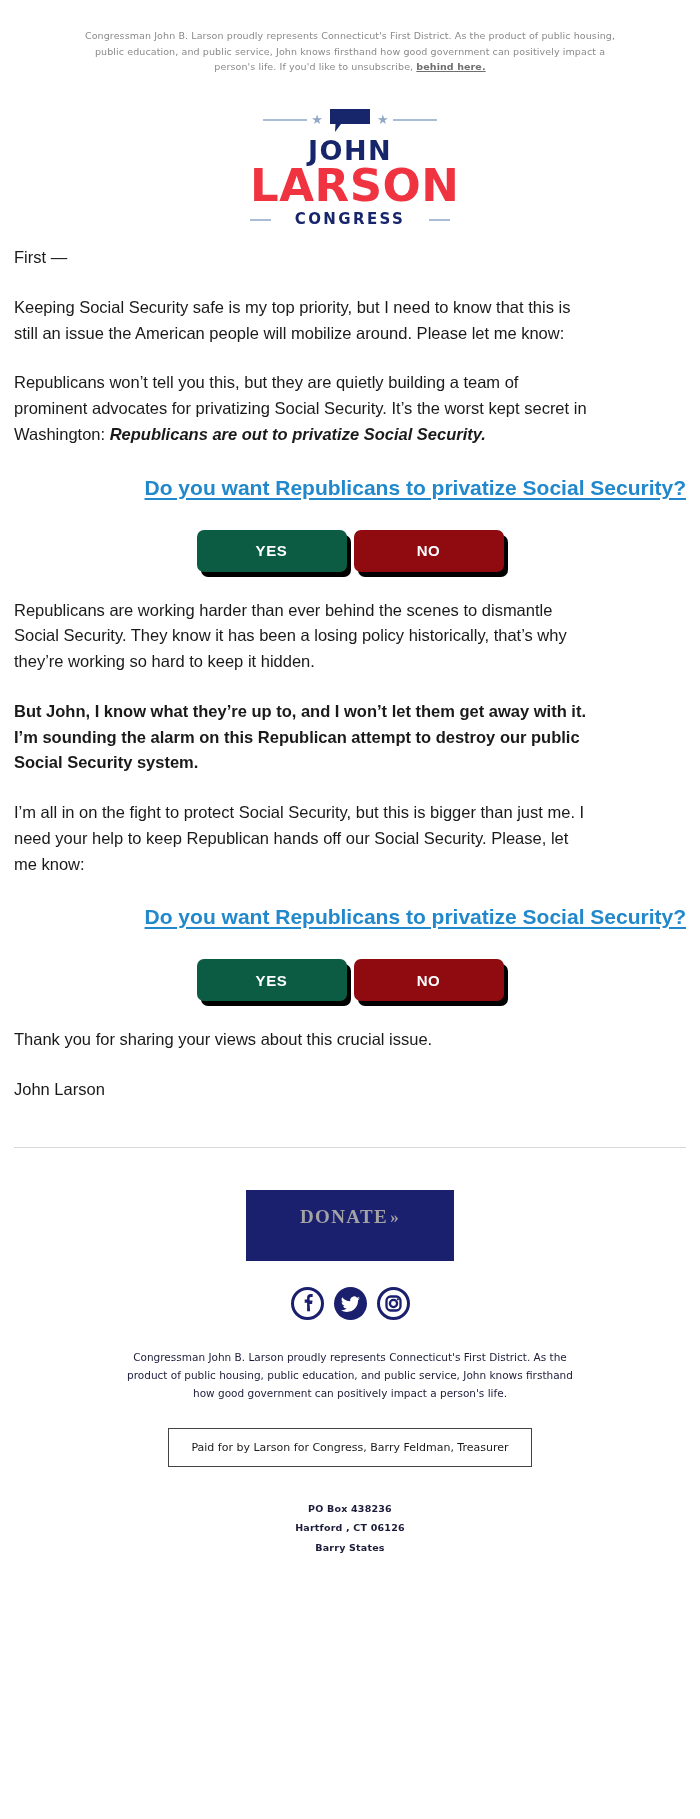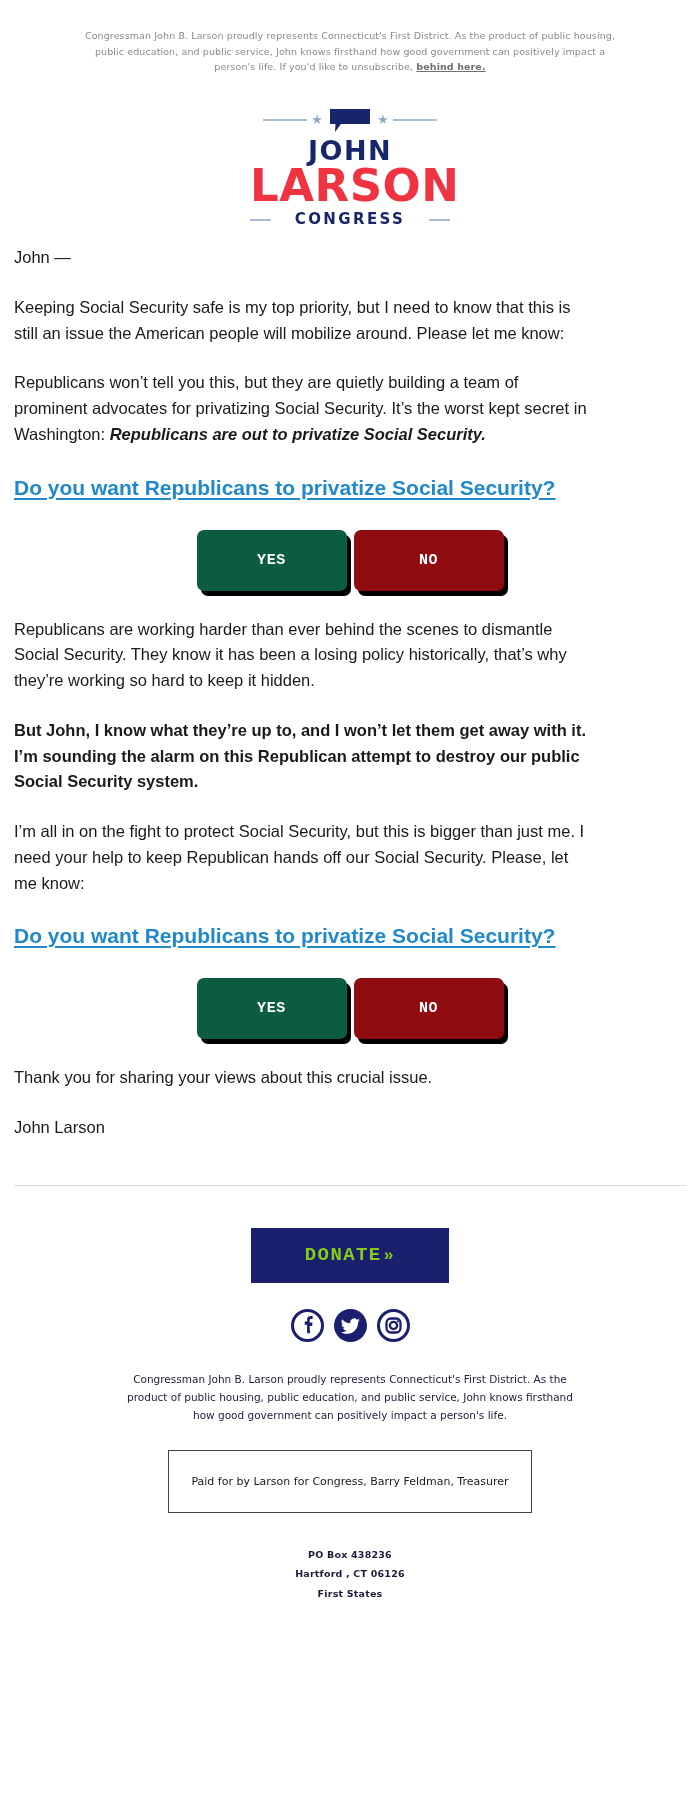--- a/index.html
+++ b/index.html
@@ -108,21 +108,21 @@
     color: #1a1a1a;
     margin: 0 0 24px 0;
     max-width: 574px;
   }
   .bold-line { font-weight: bold; }
   .bolditalic-line { font-weight: bold; font-style: italic; }
   p.signoff { margin-bottom: 8px; }
 
   
   .question-wrap {
-    text-align: left;
+    text-align: right;
     padding: 4px 0 6px 0;
   }
   .question-link {
     font-family: "Liberation Sans", sans-serif;
     font-size: 21px;
     font-weight: bold;
     color: #2288cc;
     text-decoration: underline;
     text-underline-offset: 3px;
     display: inline-block;
@@ -131,25 +131,25 @@
 
   
   .choice-row {
     display: flex;
     justify-content: center;
     gap: 7px;
     padding: 24px 0 26px 0;
   }
   .choice-btn {
     width: 150px;
-    height: 61px;
+    height: 42px;
     border-radius: 7px;
     border: none;
     color: #ffffff;
-    font-family: Liberation Mono, monospace;
+    font-family: Liberation Sans, sans-serif;
     font-weight: bold;
     font-size: 15px;
     letter-spacing: 0.6px;
     display: flex;
     align-items: center;
     justify-content: center;
     cursor: pointer;
     box-shadow: 4px 5px 0 0 #000000;
   }
   .choice-btn.yes { background: #0b5c42; }
@@ -163,26 +163,26 @@
   }
 
   
   .footer {
     padding: 42px 0 30px 0;
     text-align: center;
   }
   .donate-btn {
     display: inline-block;
     background: #1a1f6e;
-    color: #84cc16;
-    font-family: Liberation Mono, monospace;
+    color: #a3a3a3;
+    font-family: Liberation Serif, serif;
     font-weight: bold;
     font-size: 19px;
     letter-spacing: 1.4px;
-    padding: 16px 54px 17px 54px;
+    padding: 16px 54px 33px 54px;
     border: none;
     cursor: pointer;
   }
   .donate-btn .chev { font-size: 17px; margin-left: 2px; }
 
   .social-row {
     display: flex;
     justify-content: center;
     gap: 10px;
     padding: 26px 0 24px 0;
@@ -202,21 +202,21 @@
     font-family: "DejaVu Sans", sans-serif;
     font-size: 13.5px;
     font-weight: bold;
     color: #111111;
     margin-bottom: 34px;
     cursor: pointer;
   }
   .paid-box {
     display: inline-block;
     border: 1px solid #444444;
-    padding: 24px 22px;
+    padding: 12px 22px;
     font-family: "DejaVu Sans", sans-serif;
     font-size: 11px;
     color: #1a1a1a;
     margin-bottom: 32px;
   }
   .address {
     font-family: "DejaVu Sans", sans-serif;
     font-size: 9.5px;
     line-height: 2.05;
     color: #1c1c3a;
@@ -249,21 +249,21 @@
     <div class="logo-bottom">
       <span class="logo-rule"></span>
       <span class="logo-congress">CONGRESS</span>
       <span class="logo-rule"></span>
     </div>
   </div>
 </div>
 
 <div class="content">
 
-  <p class="body-text">John —</p>
+  <p class="body-text">First —</p>
 
   <p class="body-text">Keeping Social Security safe is my top priority, but I need to know that this is still an issue the American people will mobilize around. Please let me know:</p>
 
   <p class="body-text">
     <span>Republicans won’t tell you this, but they are quietly building a team of prominent advocates for privatizing Social Security. It’s the worst kept secret in Washington: </span><span class="bolditalic-line">Republicans are out to privatize Social Security.</span>
   </p>
 
   <div class="question-wrap">
     <a class="question-link" href="#">Do you want Republicans to privatize Social Security?</a>
   </div>
@@ -325,15 +325,15 @@
   </div>
 
   <div class="footer-blurb">Congressman John B. Larson proudly represents Connecticut's First District. As the product of public housing, public education, and public service, John knows firsthand how good government can positively impact a person's life.</div>
 
 
   <div class="paid-box">Paid for by Larson for Congress, Barry Feldman, Treasurer</div>
 
   <div class="address">
     <div>PO Box 438236</div>
     <div>Hartford , CT 06126</div>
-    <div>First States</div>
+    <div>Barry States</div>
   </div>
 </div>
 
 </body></html>

